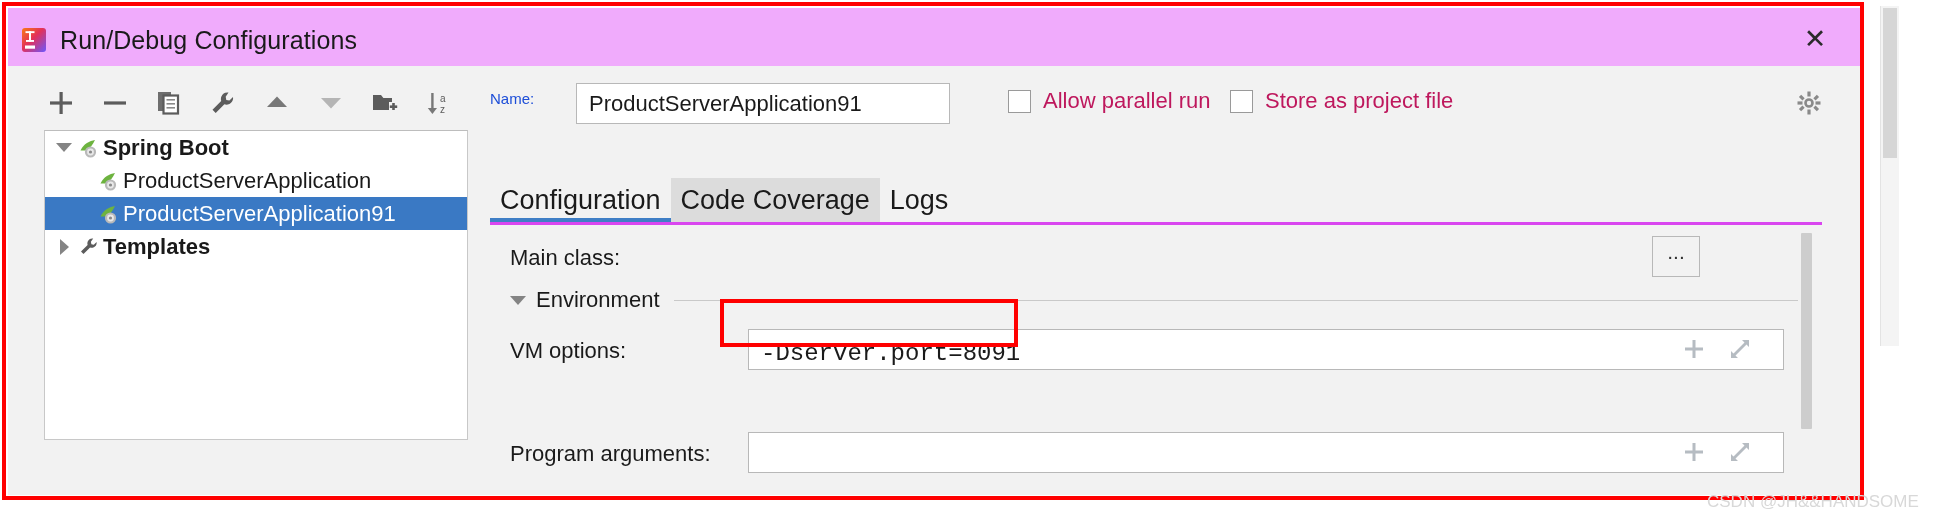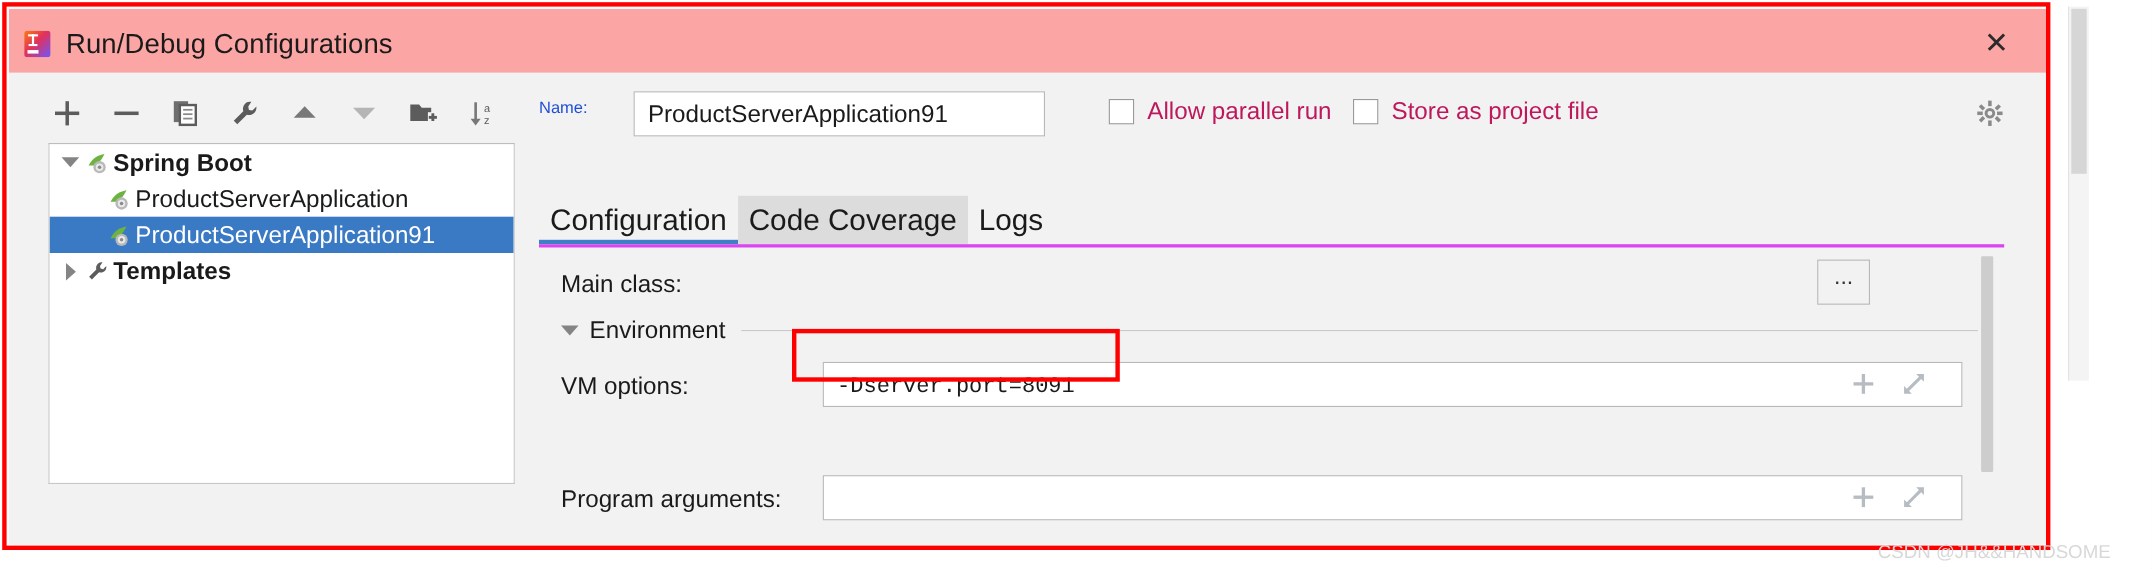--- a/index.html
+++ b/index.html
@@ -40,21 +40,21 @@
     box-sizing: border-box;
     overflow: hidden;
   }
 
   
   .titlebar {
     position: absolute;
     left: 0; top: 0;
     width: 1852px;
     height: 58px;
-    background: #fca5a5;
+    background: #f0abfc;
   }
   .title-icon {
     position: absolute;
     left: 14px;
     top: 20px;
     width: 24px;
     height: 24px;
   }
   .title-text {
     position: absolute;
@@ -260,21 +260,21 @@
   .text-field .val {
     position: absolute;
     left: 12px;
     top: 8px;
     font-size: 22px;
     color: #1a1a1a;
     white-space: nowrap;
   }
   .text-field .val.mono {
     font-family: "Liberation Mono", monospace;
-    font-size: 20px;
+    font-size: 24px;
     top: 10px;
   }
   .browse-btn {
     position: absolute;
     width: 48px;
     height: 41px;
     background: #f2f2f2;
     border: 1px solid #b8b8b8;
     box-sizing: border-box;
     font-size: 21px;

